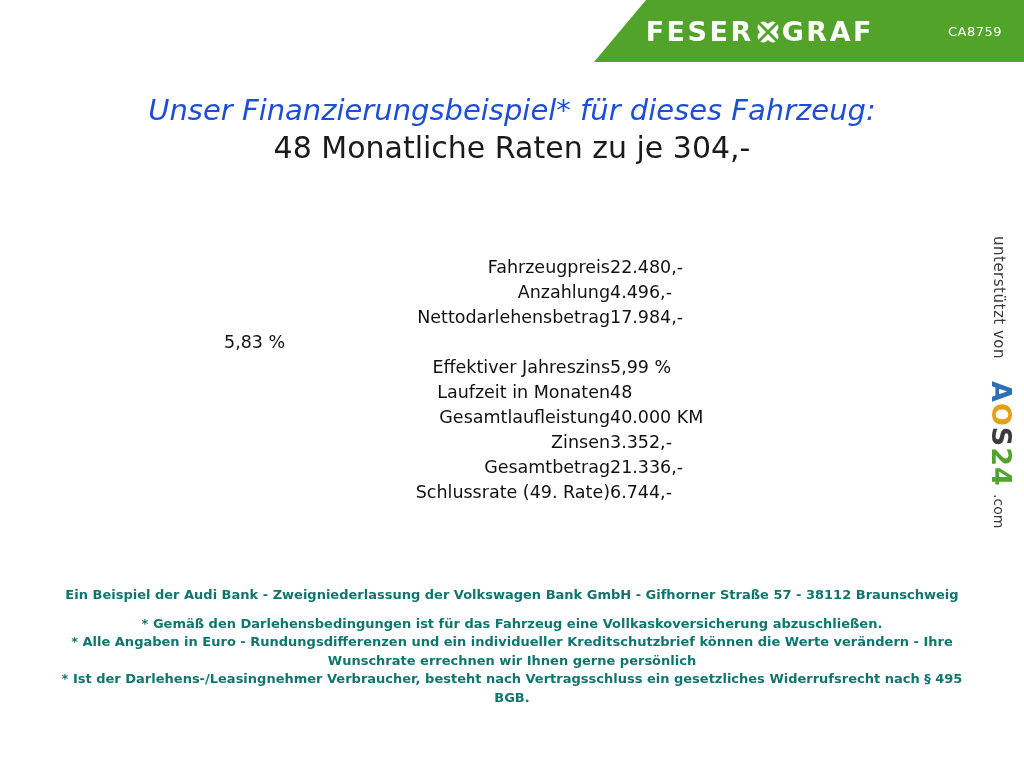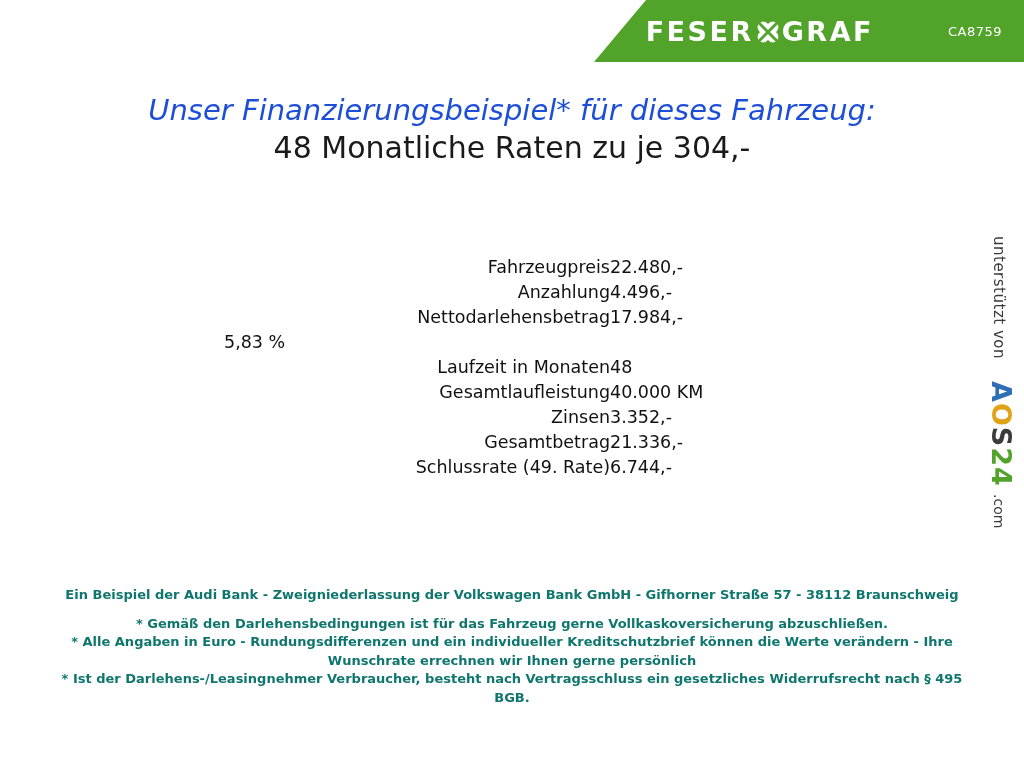--- a/index.html
+++ b/index.html
@@ -209,20 +209,24 @@
     <span class="fin-value">4.496,-</span>
   </div>
   <div class="fin-row">
     <span class="fin-label">Nettodarlehensbetrag</span>
     <span class="fin-value">17.984,-</span>
   </div>
   <div class="fin-row">
     <span class="fin-value">5,83 %</span>
   </div>
   <div class="fin-row">
+    <span class="fin-label">Effektiver Jahreszins</span>
+    <span class="fin-value">5,99 %</span>
+  </div>
+  <div class="fin-row">
     <span class="fin-label">Laufzeit in Monaten</span>
     <span class="fin-value">48</span>
   </div>
   <div class="fin-row">
     <span class="fin-label">Gesamtlaufleistung</span>
     <span class="fin-value">40.000 KM</span>
   </div>
   <div class="fin-row">
     <span class="fin-label">Zinsen</span>
     <span class="fin-value">3.352,-</span>
@@ -240,16 +244,16 @@
 <div class="side-credit">
   <div class="vtext">unterstützt von</div>
   <div class="vlogo">
     <span class="l1">A</span><span class="l2">O</span><span class="l3">S</span><span class="l4">24</span>
   </div>
   <div class="vdom">.com</div>
 </div>
 
 <div class="footer">
   <div class="footer-line">Ein Beispiel der Audi Bank - Zweigniederlassung der Volkswagen Bank GmbH - Gifhorner Straße 57 - 38112 Braunschweig</div>
-  <div class="footer-line gap">* Gemäß den Darlehensbedingungen ist für das Fahrzeug gerne Vollkaskoversicherung abzuschließen.</div>
+  <div class="footer-line gap">* Gemäß den Darlehensbedingungen ist für das Fahrzeug eine Vollkaskoversicherung abzuschließen.</div>
   <div class="footer-line">* Alle Angaben in Euro - Rundungsdifferenzen und ein individueller Kreditschutzbrief können die Werte verändern - Ihre Wunschrate errechnen wir Ihnen gerne persönlich</div>
   <div class="footer-line">* Ist der Darlehens-/Leasingnehmer Verbraucher, besteht nach Vertragsschluss ein gesetzliches Widerrufsrecht nach § 495 BGB.</div>
 </div>
 
 </body></html>

